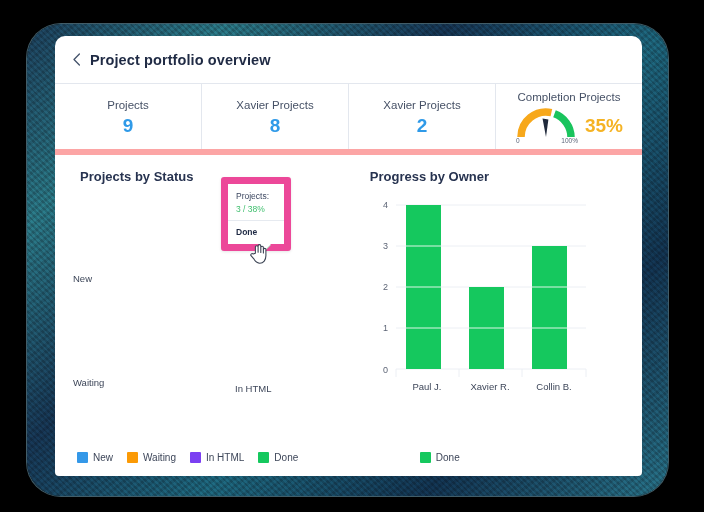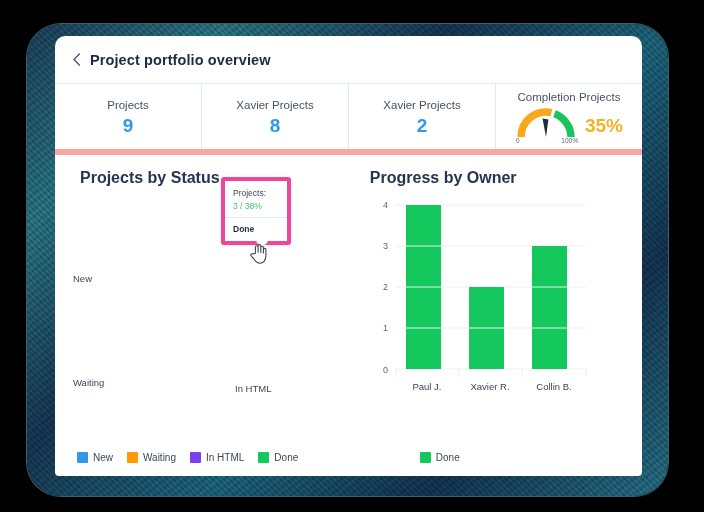--- a/index.html
+++ b/index.html
@@ -84,40 +84,40 @@
   .gauge-max { right: -1px; }
   .gauge-pct { font-size: 19px; font-weight: bold; color: #f5b324; line-height: 1; }
 
   
   .charts { display: flex; height: 320px; }
   .chart-col { position: relative; }
   .chart-left  { width: 310px; }
   .chart-right { width: 287px; }
   .chart-title {
     position: absolute; top: 14px;
-    font-size: 16px; font-weight: bold; color: #273350;
+    font-size: 13px; font-weight: bold; color: #273350;
   }
   .chart-left  .chart-title { left: 25px; }
   .chart-right .chart-title { left: 10px; }
 
   
   .donut { position: absolute; left: 40px; top: 36px; }
   .donut-label {
     position: absolute; font-size: 9.5px; color: #3d4659; white-space: nowrap;
   }
   .lbl-new     { left: 18px;  top: 118px; }
   .lbl-waiting { left: 18px;  top: 222px; }
   .lbl-inhtml  { left: 180px; top: 228px; }
 
   
   .tooltip {
     position: absolute; left: 166px; top: 22px;
     width: 70px;
     background: #fff;
-    border: 4px solid #ec4899;
+    border: 7px solid #ec4899;
     border-radius: 3px;
     box-shadow: 0 1px 3px rgba(0,0,0,.10);
     z-index: 8;
     font-size: 8.5px;
   }
   .tt-top { padding: 7px 8px 6px 8px; border-bottom: 1px solid #e6eaf0; }
   .tt-key { color: #3c4760; margin-bottom: 3px; }
   .tt-val { color: #3fbf6e; }
   .tt-bottom { padding: 6px 8px 7px 8px; color: #1f2a44; font-weight: bold; }
   .tt-arrow {

